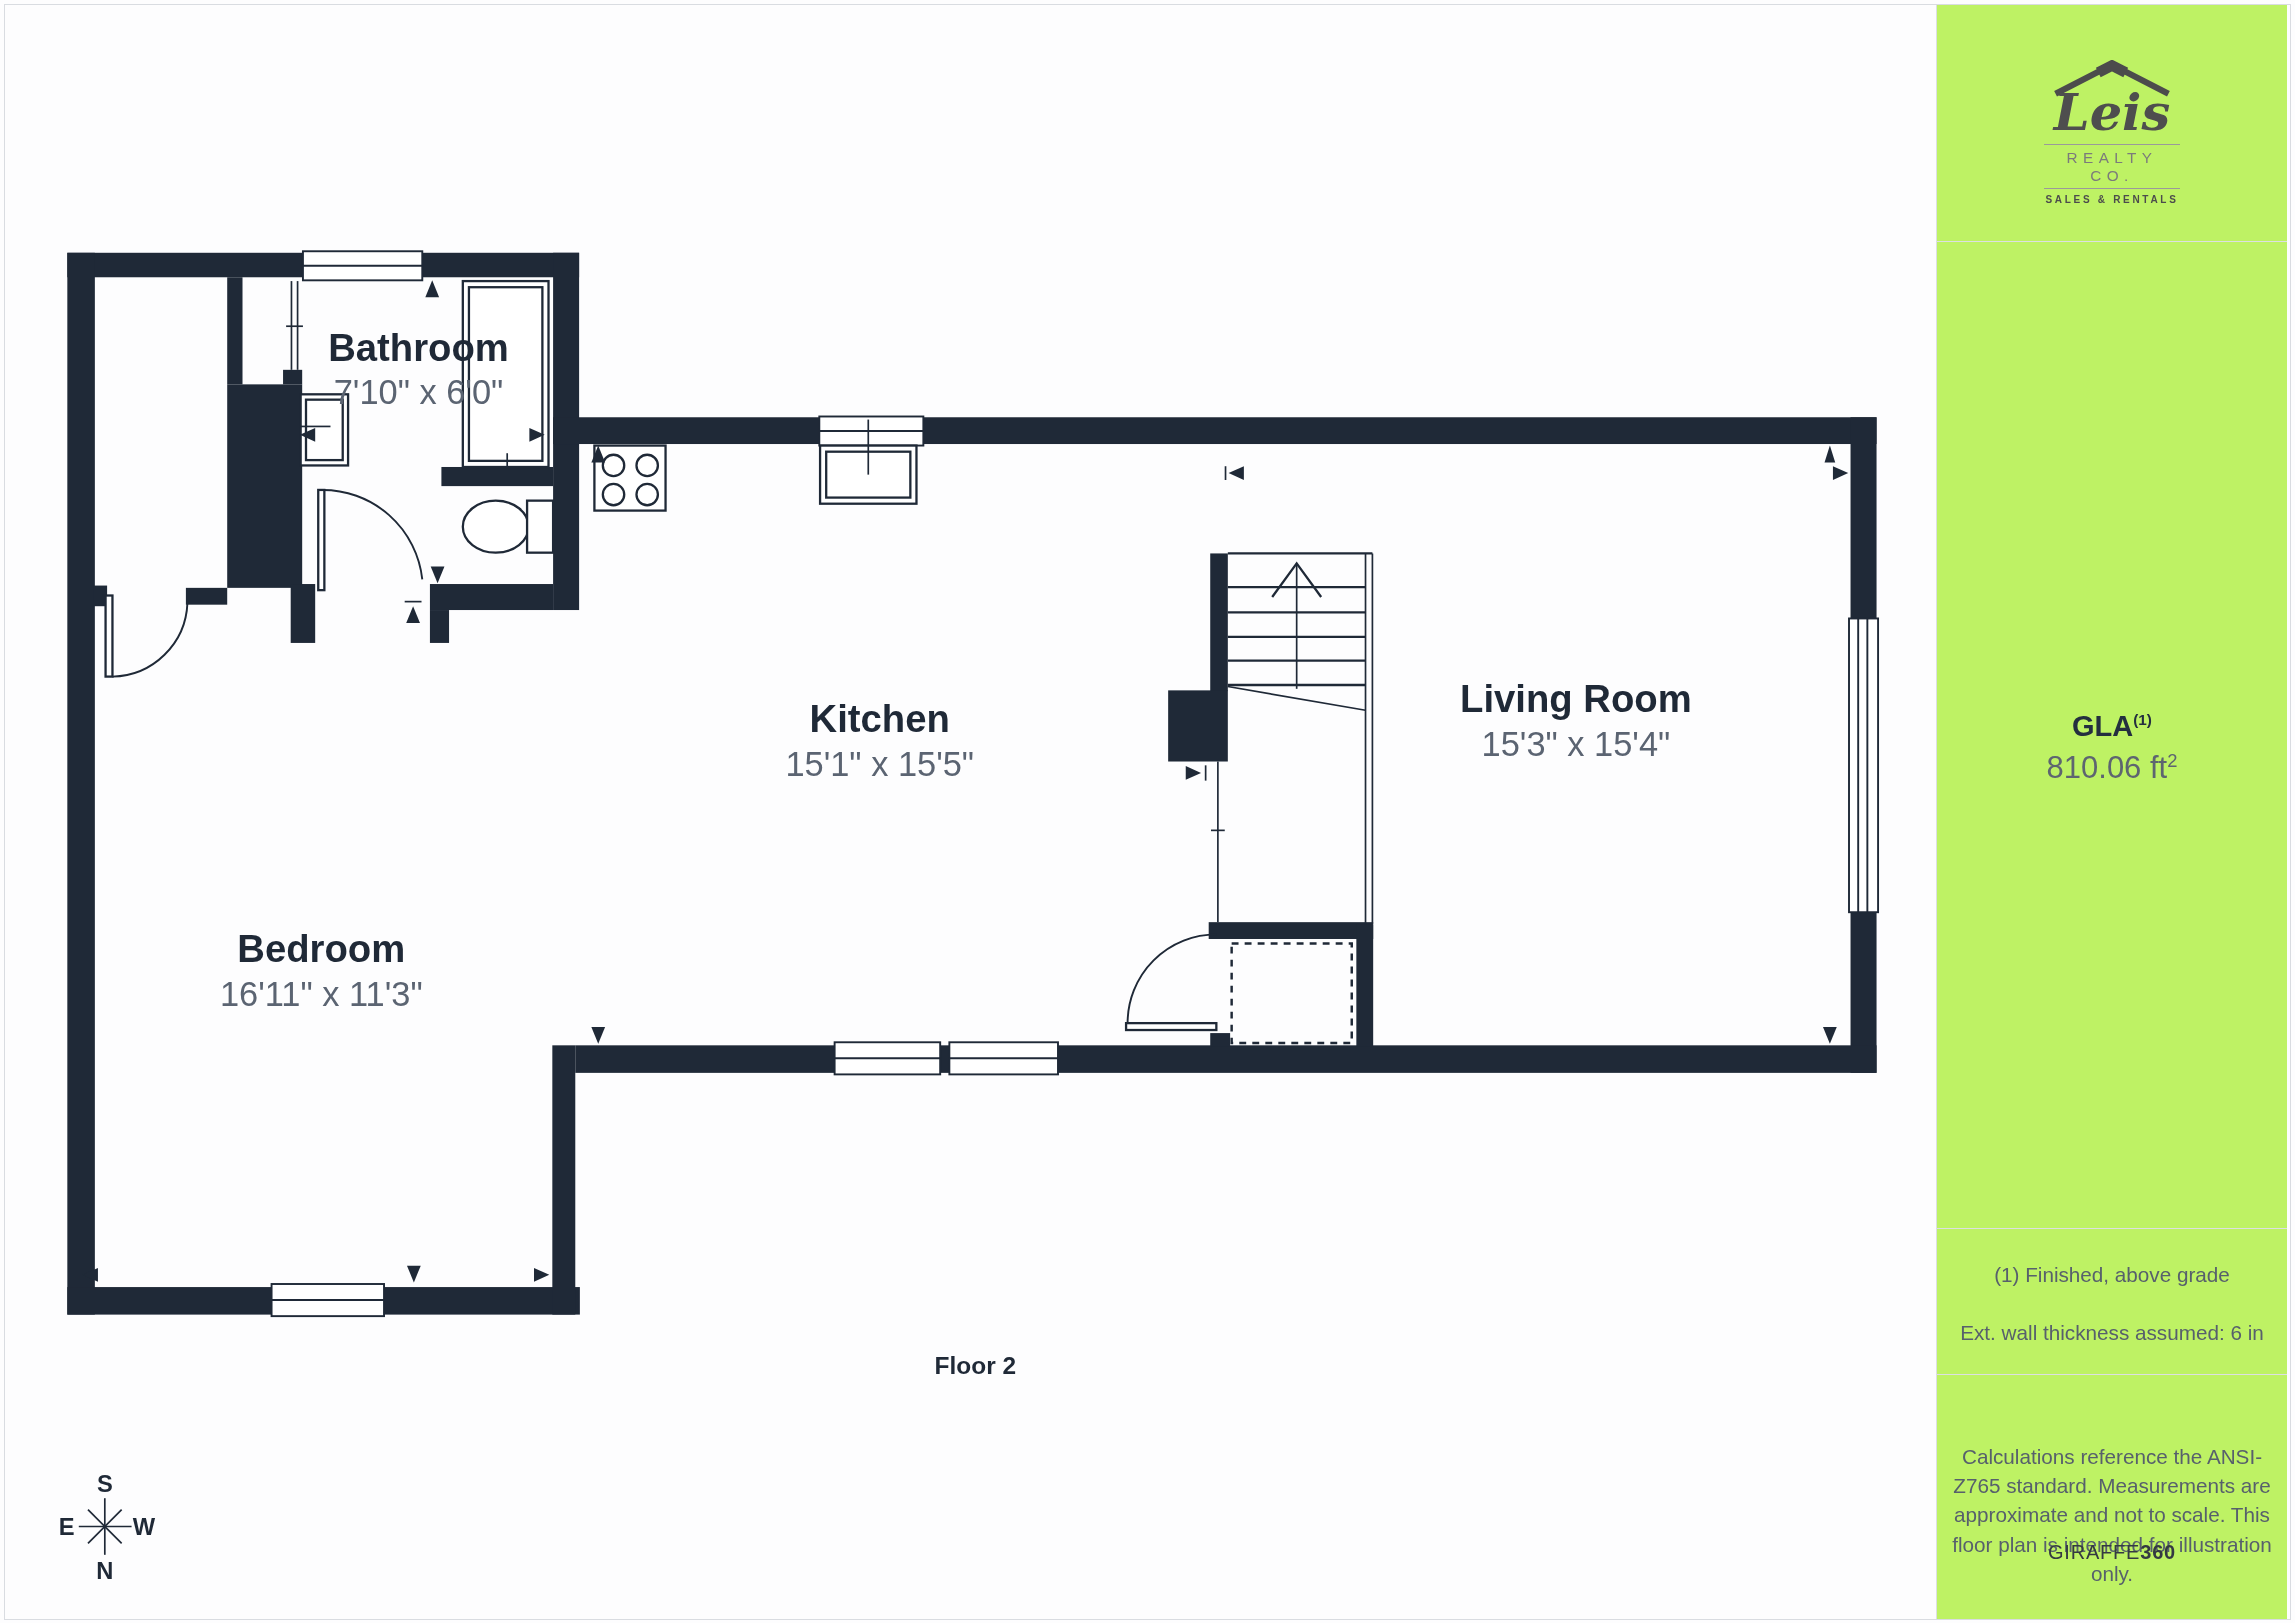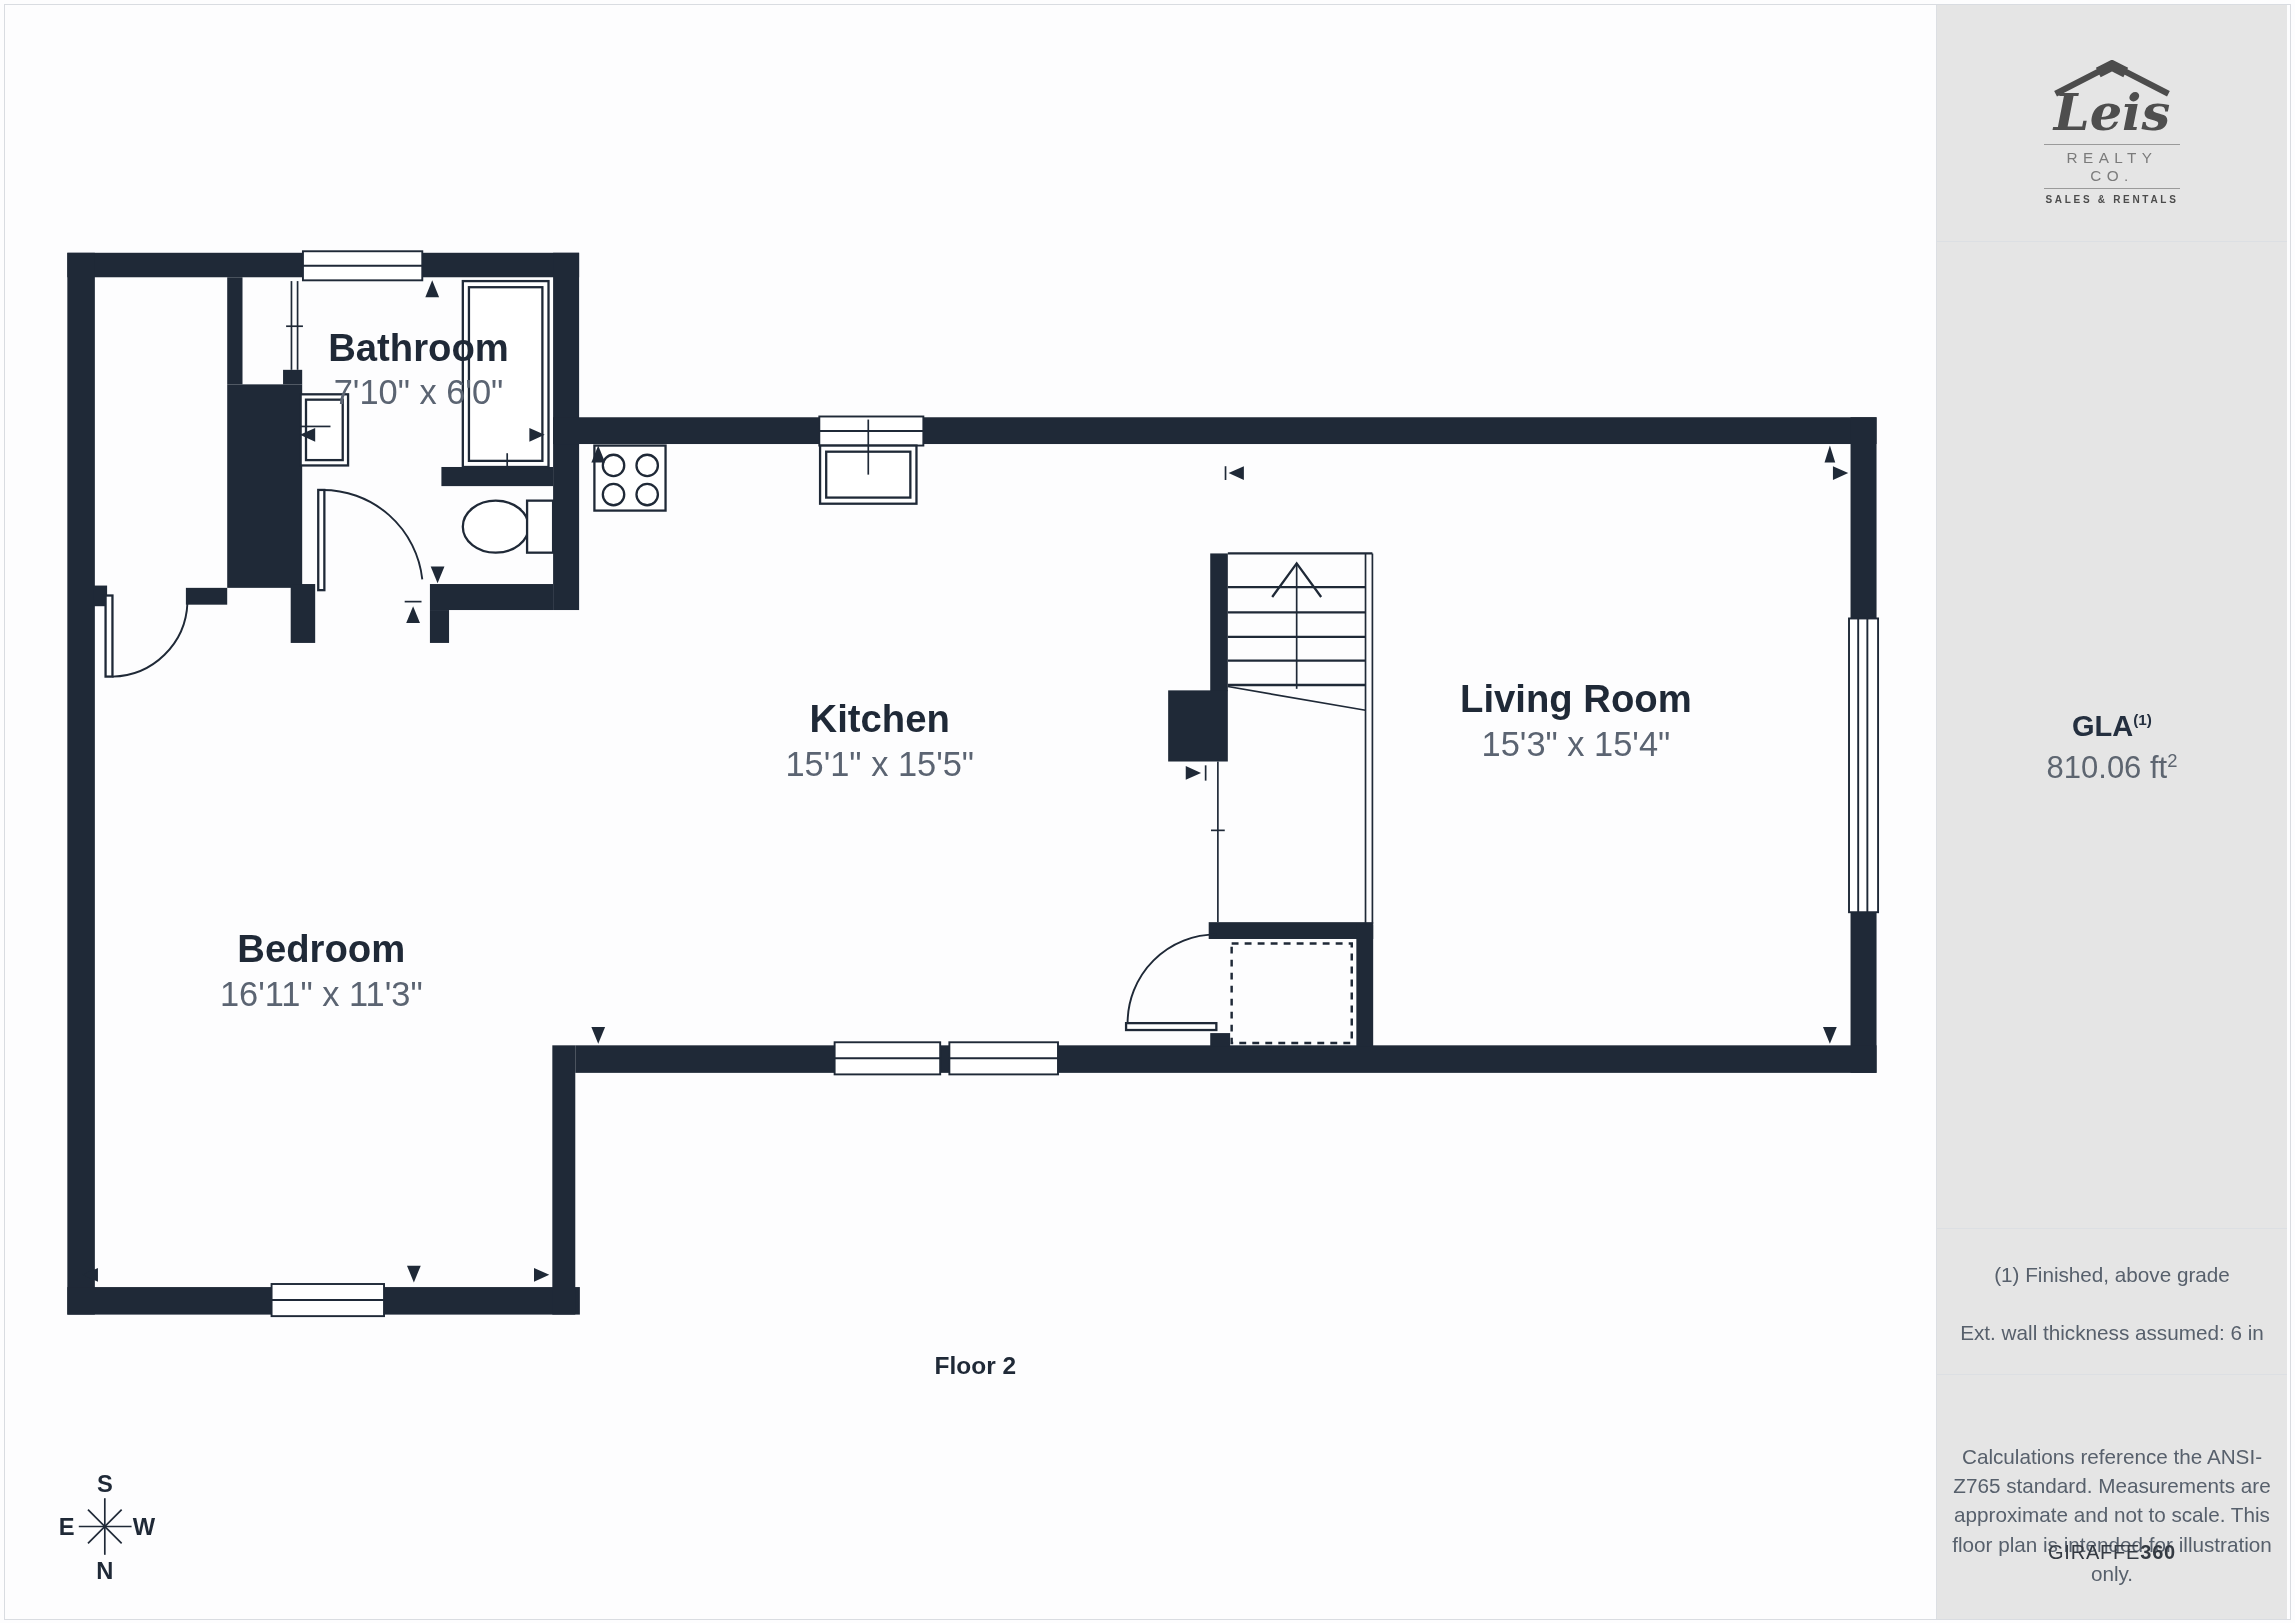--- a/index.html
+++ b/index.html
@@ -18,21 +18,21 @@
   .ln{stroke:#1f2937;stroke-width:3;fill:none;}
   .thin{stroke:#1f2937;stroke-width:2.2;fill:none;}
   .arw{fill:#1f2937;}
   .dash{fill:none;stroke:#1f2937;stroke-width:3.2;stroke-dasharray:9 8;}
   .room-name{font-family:"Liberation Sans",sans-serif;font-weight:bold;font-size:50px;fill:#1f2937;text-anchor:middle;}
   .room-dims{font-family:"Liberation Sans",sans-serif;font-size:45px;fill:#5b6472;text-anchor:middle;}
   .floor-label{font-family:"Liberation Sans",sans-serif;font-weight:bold;font-size:32px;fill:#1f2937;text-anchor:middle;}
   .compass-letter{font-family:"Liberation Sans",sans-serif;font-weight:bold;font-size:31px;fill:#1f2937;text-anchor:middle;}
 
   
-  .sidebar{position:absolute;left:1936px;top:4.6px;width:350px;height:1614px;background:#e5e5e5;border-left:1.5px solid #dcdfe3;}
+  .sidebar{position:absolute;left:1936px;top:4.6px;width:350px;height:1614px;background:#bef264;border-left:1.5px solid #dcdfe3;}
   .hr{position:absolute;left:0;right:0;height:1.5px;background:#dcdfe3;}
   .logo{position:absolute;top:55px;left:0;right:0;text-align:center;color:#4c4c4c;}
   .logo-name{font-family:"DejaVu Serif", serif;font-style:italic;font-weight:bold;font-size:51px;color:#4e4e4e;line-height:1;margin-top:-12.2px;}
   .logo-realty{width:136px;margin:6px auto 0;border-top:1.5px solid #9a9a9a;border-bottom:1.5px solid #9a9a9a;
                padding:3.1px 0;font-size:15.3px;letter-spacing:5.4px;color:#7b7b7b;}
   .logo-tag{margin-top:5.4px;font-size:10px;font-weight:bold;letter-spacing:2.7px;color:#4c4c4c;}
   .gla{position:absolute;top:705px;left:0;right:0;text-align:center;}
   .gla-label{font-size:29px;font-weight:bold;color:#242f3f;}
   .gla-label sup{font-size:15.3px;}
   .gla-value{margin-top:7.7px;font-size:31px;color:#5d6570;}

